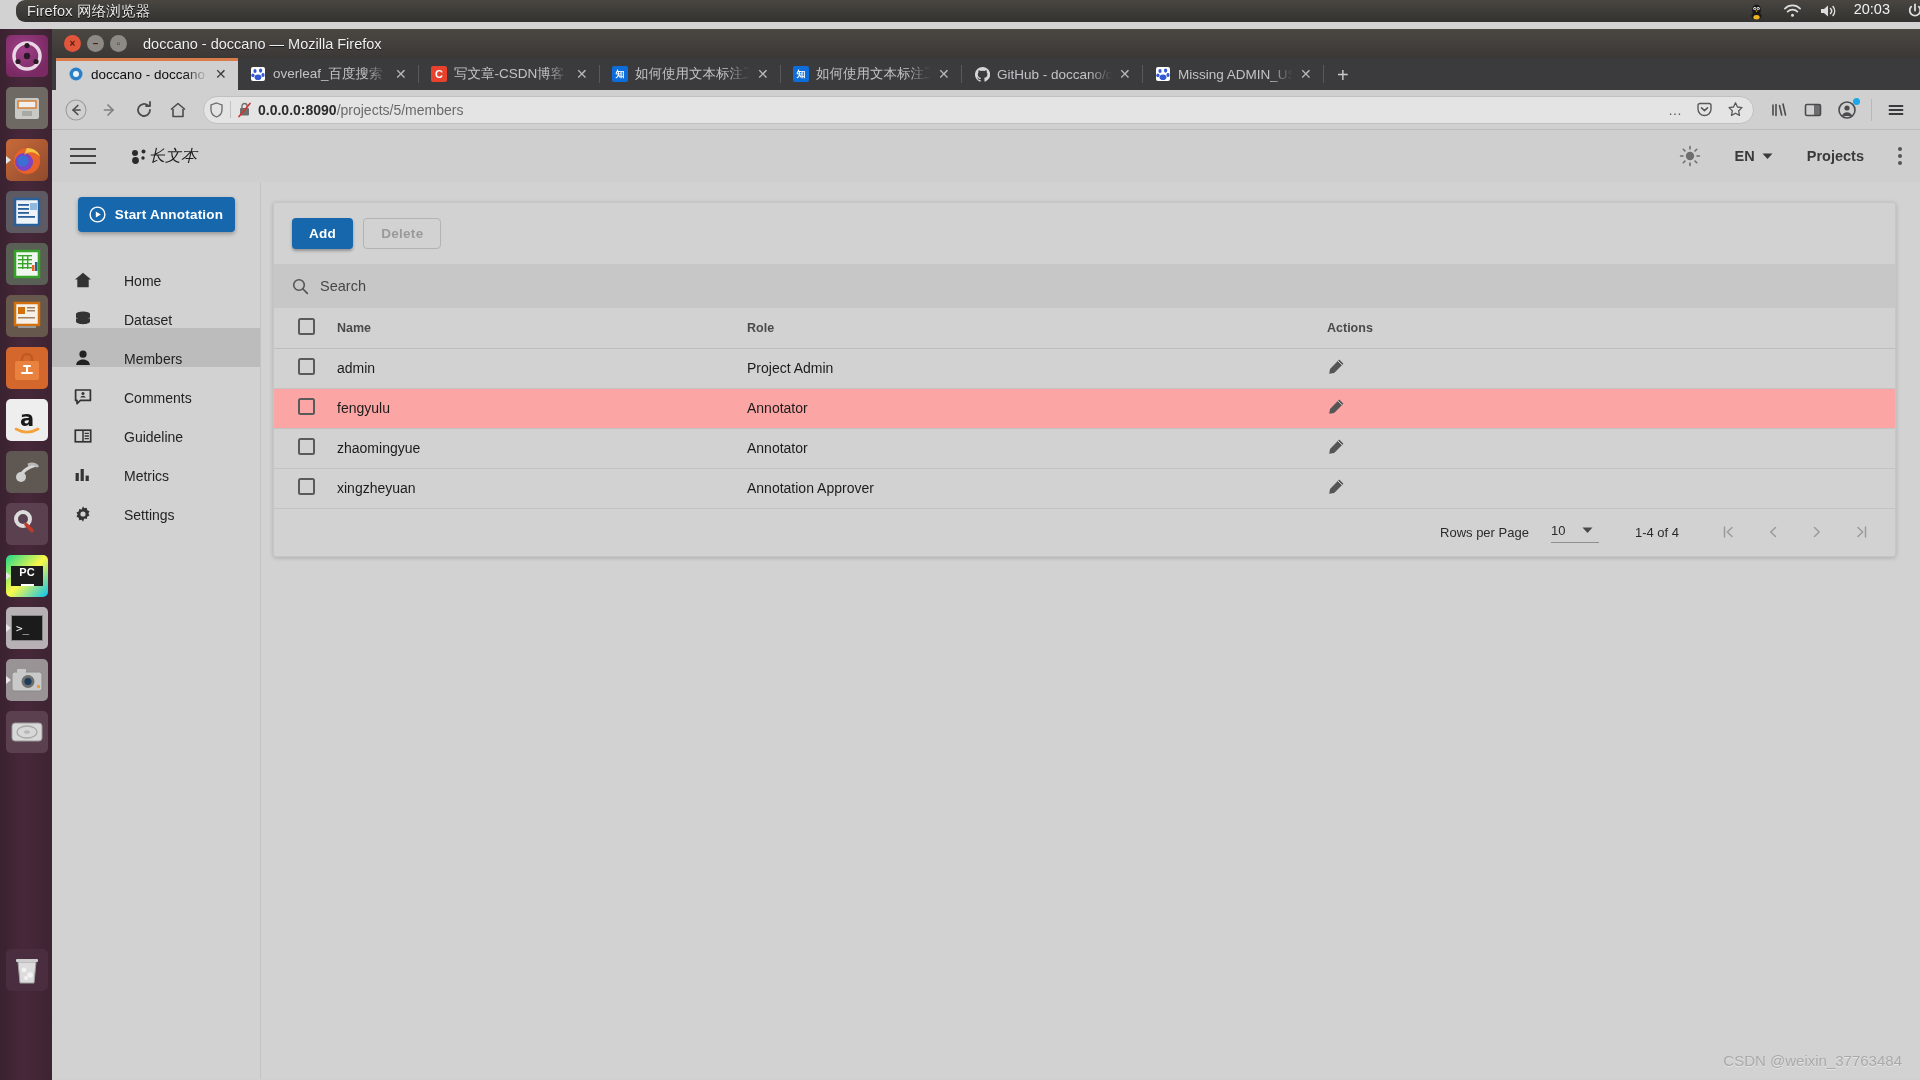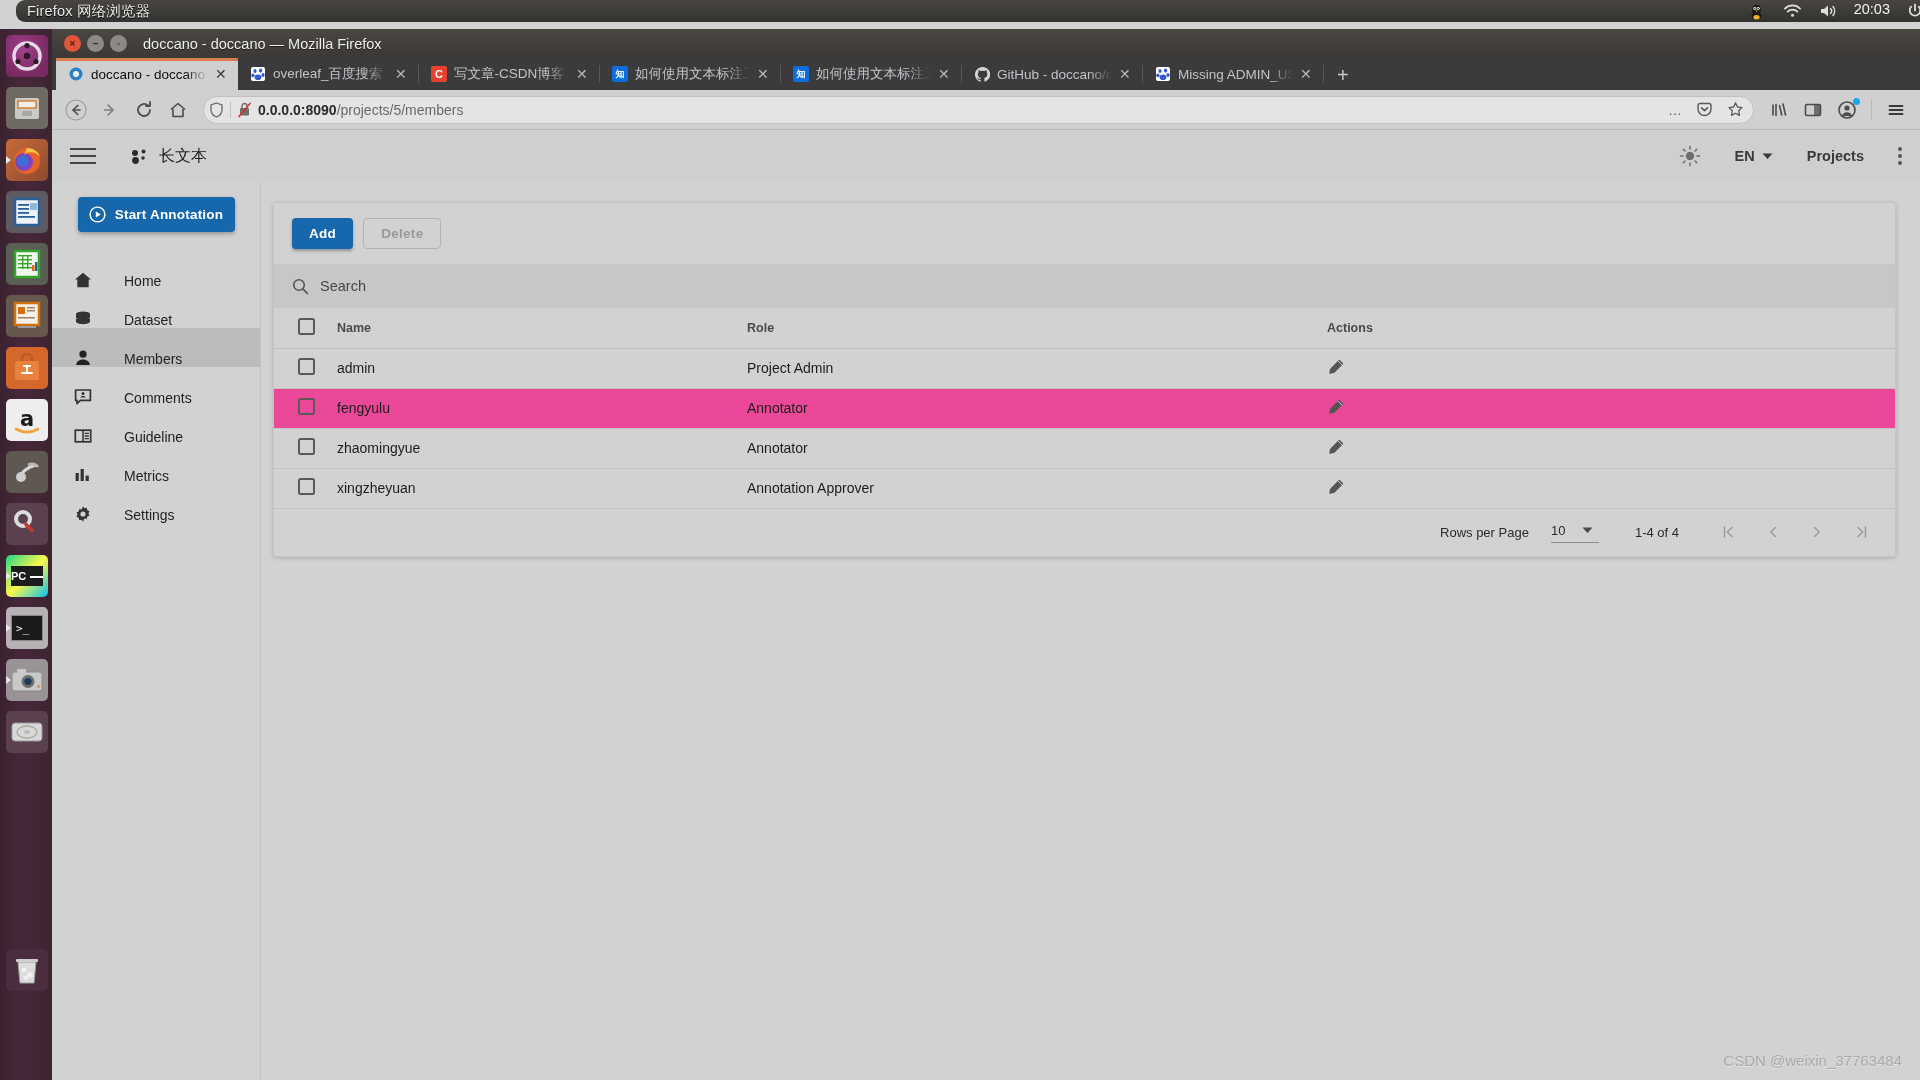--- a/index.html
+++ b/index.html
@@ -115,22 +115,22 @@
 
   
   #app { position: relative; height: calc(1051px - 29px - 32px - 41px); background: #d2d2d2; }
   #app-bar {
     height: 52px; background: #cfcfcf; display: flex; align-items: center;
     padding: 0 18px; gap: 0;
   }
   #app-bar .hamburger { width: 26px; height: 26px; display: flex; flex-direction: column;
                         justify-content: center; gap: 5px; }
   #app-bar .hamburger i { display: block; height: 2px; background: #444; }
-  #brand { display: flex; align-items: center; gap: 10px; margin-left: 34px;
-           font-size: 16px; color: #1d1d1d; }
+  #brand { display: flex; align-items: center; margin-left: 34px;
+           font-size: 16px; color: #1d1d1d; font-style: italic; }
   #app-bar-right { margin-left: auto; display: flex; align-items: center; gap: 34px; }
   #app-bar-right .lang { display: flex; align-items: center; gap: 7px; font-size: 14.5px;
                          font-weight: bold; color: #3a3a3a; }
   #app-bar-right .projects { font-size: 14.5px; font-weight: bold; color: #3a3a3a; }
   .vdots { display: flex; flex-direction: column; gap: 3px; }
   .vdots i { width: 4px; height: 4px; border-radius: 50%; background: #555; display: block; }
 
   #app-body { display: flex; height: calc(100% - 52px); }
 
   
@@ -163,21 +163,21 @@
   .btn.primary { background: #1767ad; color: #fff; box-shadow: 0 2px 3px rgba(0,0,0,.3); }
   .btn.ghost { background: transparent; color: #9a9a9a; border: 1px solid #b3b3b3; }
   #searchbar { height: 44px; background: #c7c7c7; display: flex; align-items: center;
                gap: 11px; padding: 0 18px; font-size: 14.5px; color: #474747; }
   table { width: 100%; border-collapse: collapse; }
   thead th { text-align: left; font-size: 12.5px; font-weight: bold; color: #4a4a4a;
              height: 40px; padding: 0; border-bottom: 1px solid #bdbdbd;
              background: #d2d2d2; }
   tbody td { height: 40px; font-size: 14px; color: #1c1c1c; padding: 0;
              border-bottom: 1px solid #c3c3c3; }
-  tbody tr.alt td { background: #ec4899; }
+  tbody tr.alt td { background: #fca5a5; }
   .c-check { width: 63px; padding-left: 24px !important; }
   .c-name  { width: 410px; }
   .c-role  { width: 580px; }
   .c-act   { }
   .cbox { width: 17px; height: 17px; border: 2px solid #5a5a5a; border-radius: 2.5px;
           display: inline-block; }
   #footer { height: 47px; display: flex; align-items: center; justify-content: flex-end;
             gap: 0; padding-right: 26px; font-size: 13px; color: #2b2b2b; }
   #footer .rpp-label { margin-right: 22px; }
   #footer .rpp-select { display: flex; align-items: center; gap: 17px;
@@ -325,21 +325,21 @@
   <div class="dock-icon" style="top:474px;background:#5b4150;">
     <svg width="30" height="30" viewBox="0 0 30 30">
         <circle cx="11" cy="10" r="7" fill="none" stroke="#dcdcdc" stroke-width="4"></circle>
         <circle cx="11" cy="10" r="2.5" fill="#5b4150"></circle>
         <rect x="14" y="13" width="12" height="3.6" rx="1.8" transform="rotate(45 14 13)" fill="#c0392b"></rect>
       </svg>
   </div>
 
   <div class="dock-icon" style="top:526px;background:linear-gradient(135deg,#21d789,#fcf84a 50%,#07c3f2);">
     <div class="dock-arrow-l" style="top:17px;"></div>
-    <div style="width:32px;height:20px;background:#1c1c1c;display:flex;flex-direction:row;align-items:center;justify-content:space-between;">
+    <div style="width:32px;height:20px;background:#1c1c1c;display:flex;flex-direction:column;align-items:center;justify-content:space-between;">
       <span style="color:#fff;font-size:11px;font-weight:bold;font-family:'Liberation Sans',sans-serif;">PC</span>
       <span style="width:13px;height:2px;background:#fff;margin-top:2px;"></span>
     </div>
   </div>
 
   <div class="dock-icon" style="top:578px;background:#b7b0b5;">
     <div class="dock-arrow-l" style="top:17px;"></div>
     <div style="width:32px;height:26px;background:#1b1b1b;border:1px solid #888;display:flex;align-items:center;padding-left:4px;">
       <span style="color:#fff;font-size:11px;font-family:'DejaVu Sans Mono',monospace;">&gt;_</span>
     </div>

